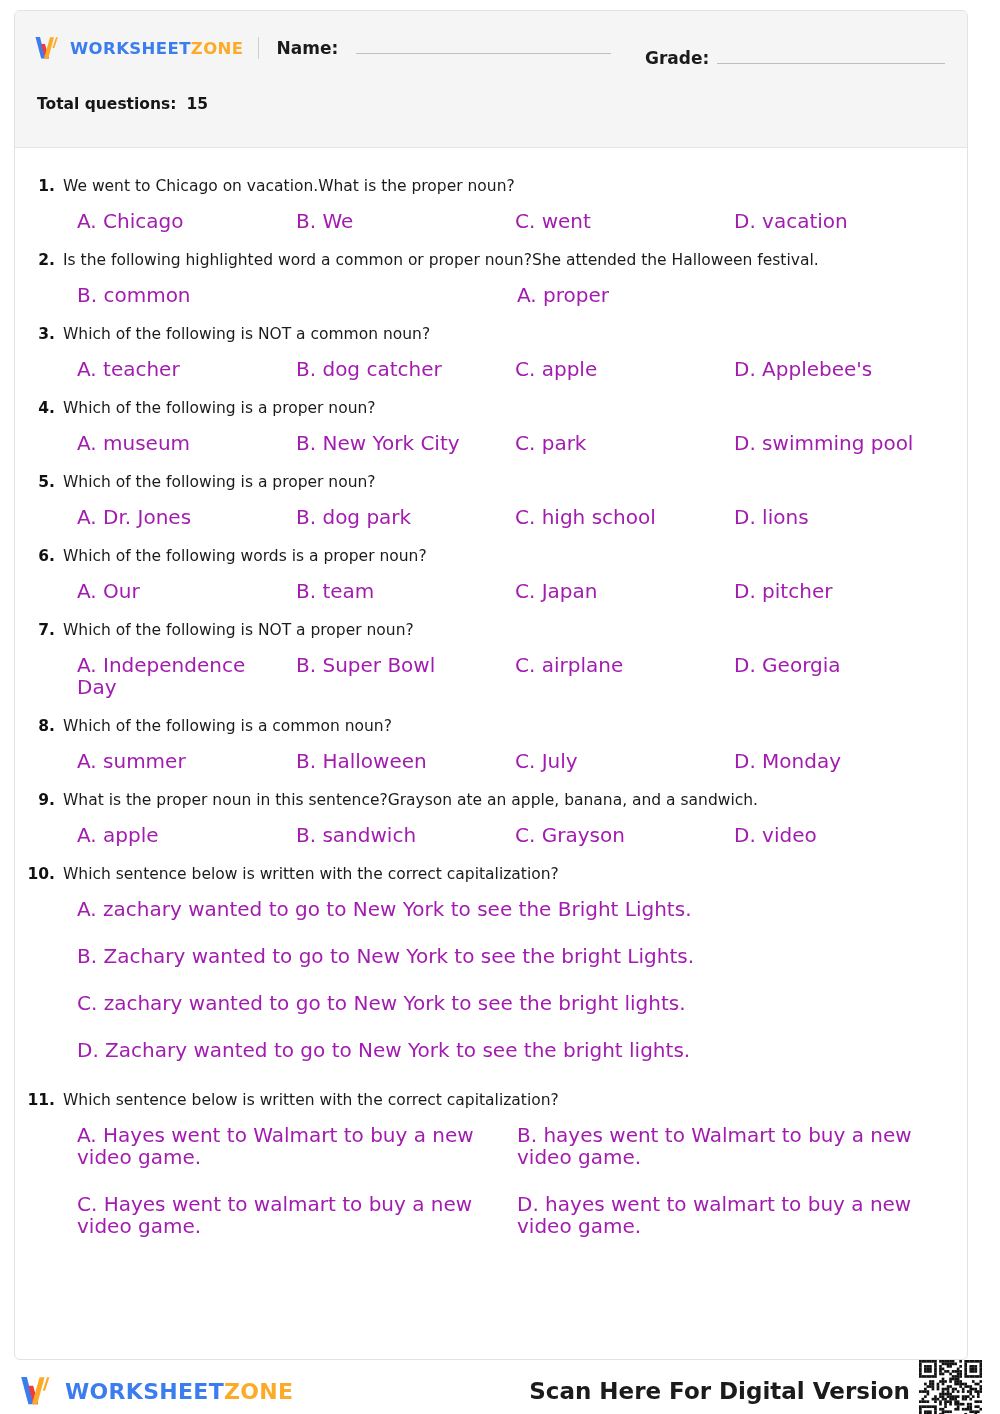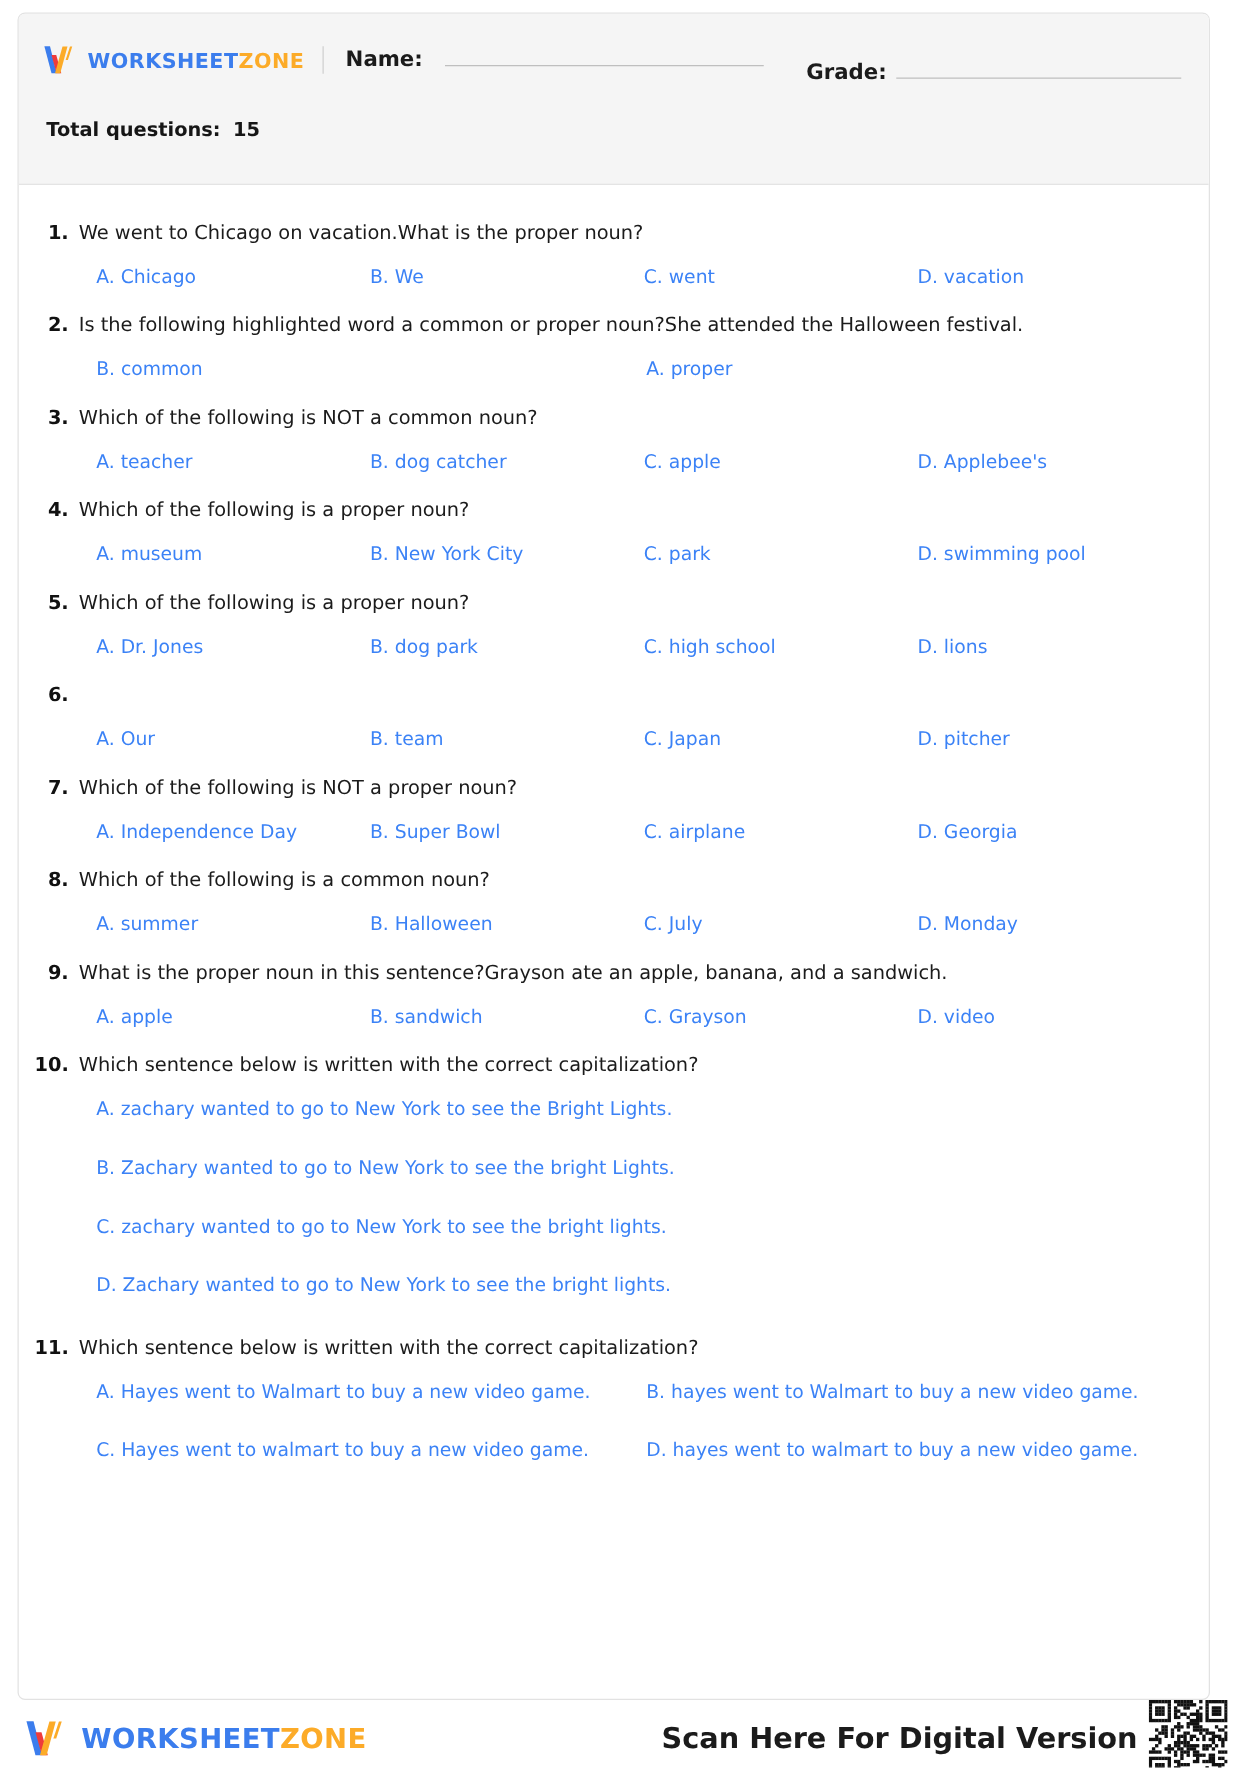--- a/index.html
+++ b/index.html
@@ -146,22 +146,22 @@
     margin-top: 10px;
     margin-bottom: 14px;
   }
   .opts.cols4 .opt { width: 219px; box-sizing: border-box; padding-right: 8px; }
   .opts.cols2 .opt { width: 440px; box-sizing: border-box; padding-right: 8px; }
   .opts.stack  { display: block; }
   .opts.stack .opt { display: block; margin-bottom: 25px; }
   .opts.grid2x2 .opt { width: 440px; box-sizing: border-box; padding-right: 8px; margin-bottom: 25px; }
 
   .opt {
-    font-size: 15px;
-    color: #3b82f6;
+    font-size: 20px;
+    color: #a21caf;
     line-height: 22px;
   }
 
   
   .footer {
     position: absolute;
     left: 0;
     top: 1368px;
     width: 1000px;
     height: 46px;
@@ -293,20 +293,21 @@
           <div class="opts cols4">
             <div class="opt">A. Dr. Jones</div>
             <div class="opt">B. dog park</div>
             <div class="opt">C. high school</div>
             <div class="opt">D. lions</div>
           </div>
         </div>
         <div class="q-block">
           <div class="q-line">
             <span class="q-num">6.</span>
+            <span class="q-text">Which of the following words is a proper noun?</span>
           </div>
           <div class="opts cols4">
             <div class="opt">A. Our</div>
             <div class="opt">B. team</div>
             <div class="opt">C. Japan</div>
             <div class="opt">D. pitcher</div>
           </div>
         </div>
         <div class="q-block">
           <div class="q-line">

